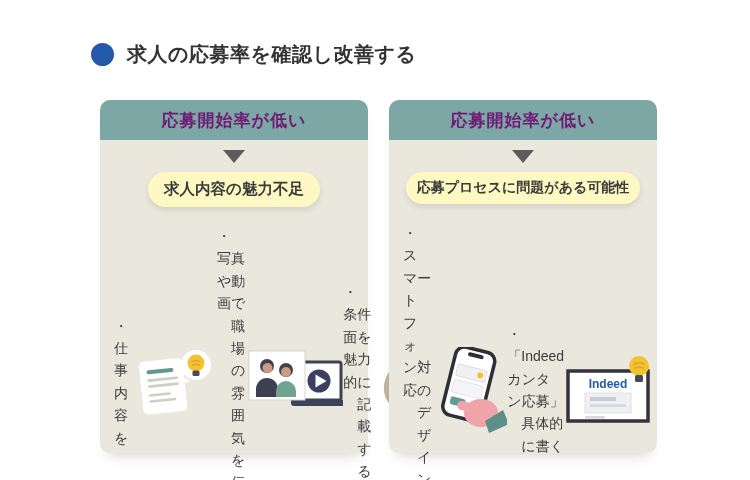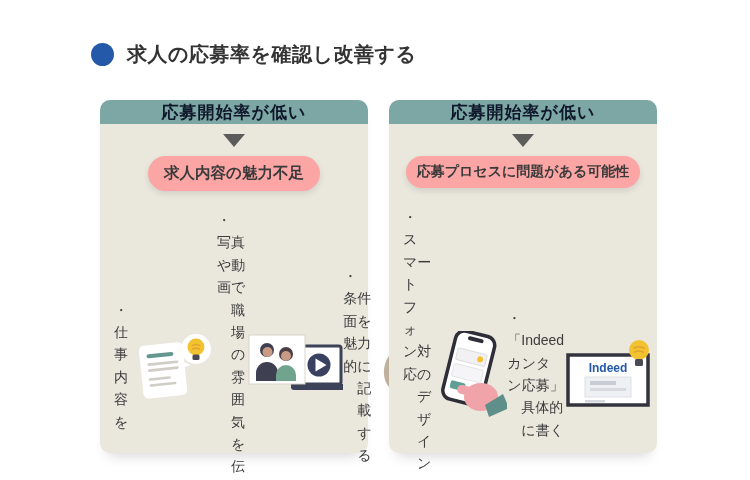--- a/index.html
+++ b/index.html
@@ -9,26 +9,26 @@
     -webkit-font-smoothing:antialiased;
   }
   .title-row{position:absolute;left:91px;top:41px;display:flex;align-items:center;gap:13px;}
   .title-dot{width:23px;height:23px;border-radius:50%;background:#2458a8;flex:0 0 auto;}
   .title-text{font-size:20px;font-weight:700;color:#333333;letter-spacing:0.5px;}
 
   .card{position:absolute;top:100px;width:268px;height:353px;background:#eae7dd;
         border-radius:10px;box-shadow:0 10px 14px -8px rgba(0,0,0,0.18);}
   .card-left{left:100px;}
   .card-right{left:389px;}
-  .card-header{height:24px;background:#7ca7a5;border-radius:10px 10px 0 0;
+  .card-header{height:40px;background:#7ca7a5;border-radius:10px 10px 0 0;
         display:flex;align-items:center;justify-content:center;
-        color:#0f172a;font-size:17px;font-weight:600;letter-spacing:1px;}
+        color:#701a75;font-size:17px;font-weight:600;letter-spacing:1px;}
   .arrow-down{width:0;height:0;border-left:11px solid transparent;border-right:11px solid transparent;
         border-top:13px solid #5c5c5a;margin:10px auto 9px auto;}
-  .pill{background:#fca5a5;border-radius:20px;padding:7px 16px;margin:0 auto;
+  .pill{background:#fef9c3;border-radius:20px;padding:7px 16px;margin:0 auto;
         width:max-content;white-space:nowrap;font-weight:700;color:#3a3a3a;
         box-shadow:0 3px 6px rgba(0,0,0,0.10);}
   .pill-lg{font-size:15.5px;}
   .pill-sm{font-size:14px;padding:7px 11px;}
 
   .card-body{padding:18px 12px 0 14px;display:flex;}
   .tip-row{display:flex;align-items:center;justify-content:space-between;min-height:67px;margin-bottom:3px;}
   .tip-text{font-size:14px;color:#3c3c3c;line-height:1.6;font-weight:500;}
   .tip-line{display:block;}
   .tip-line .indent{padding-left:14px;display:inline-block;}

